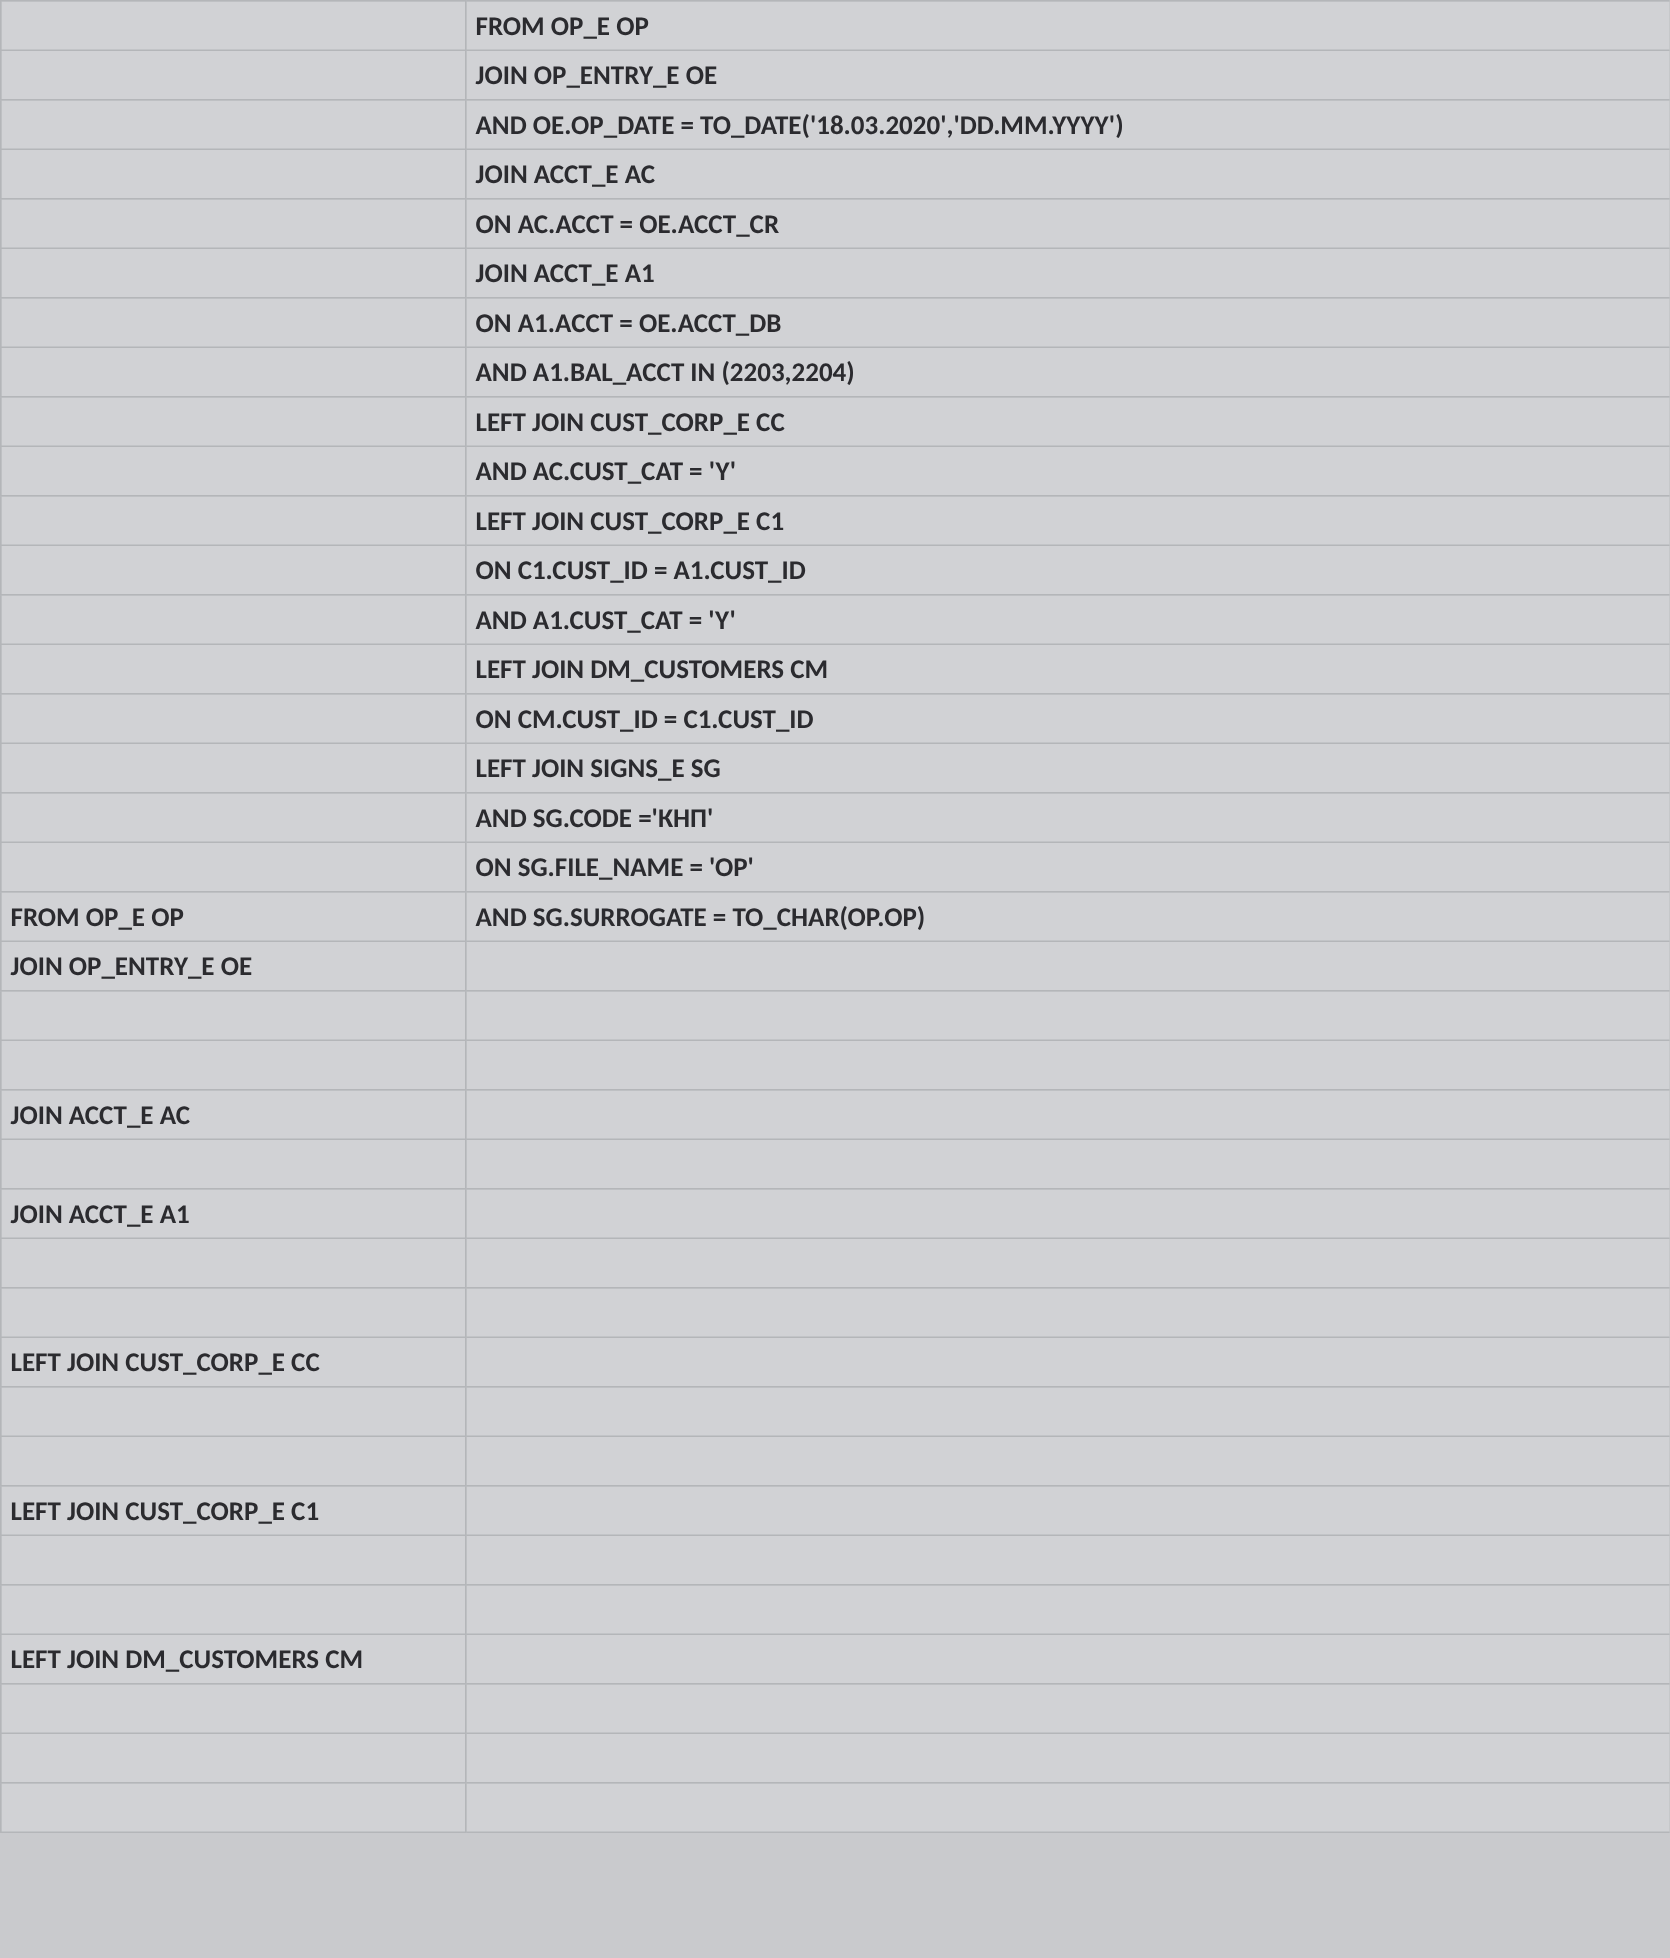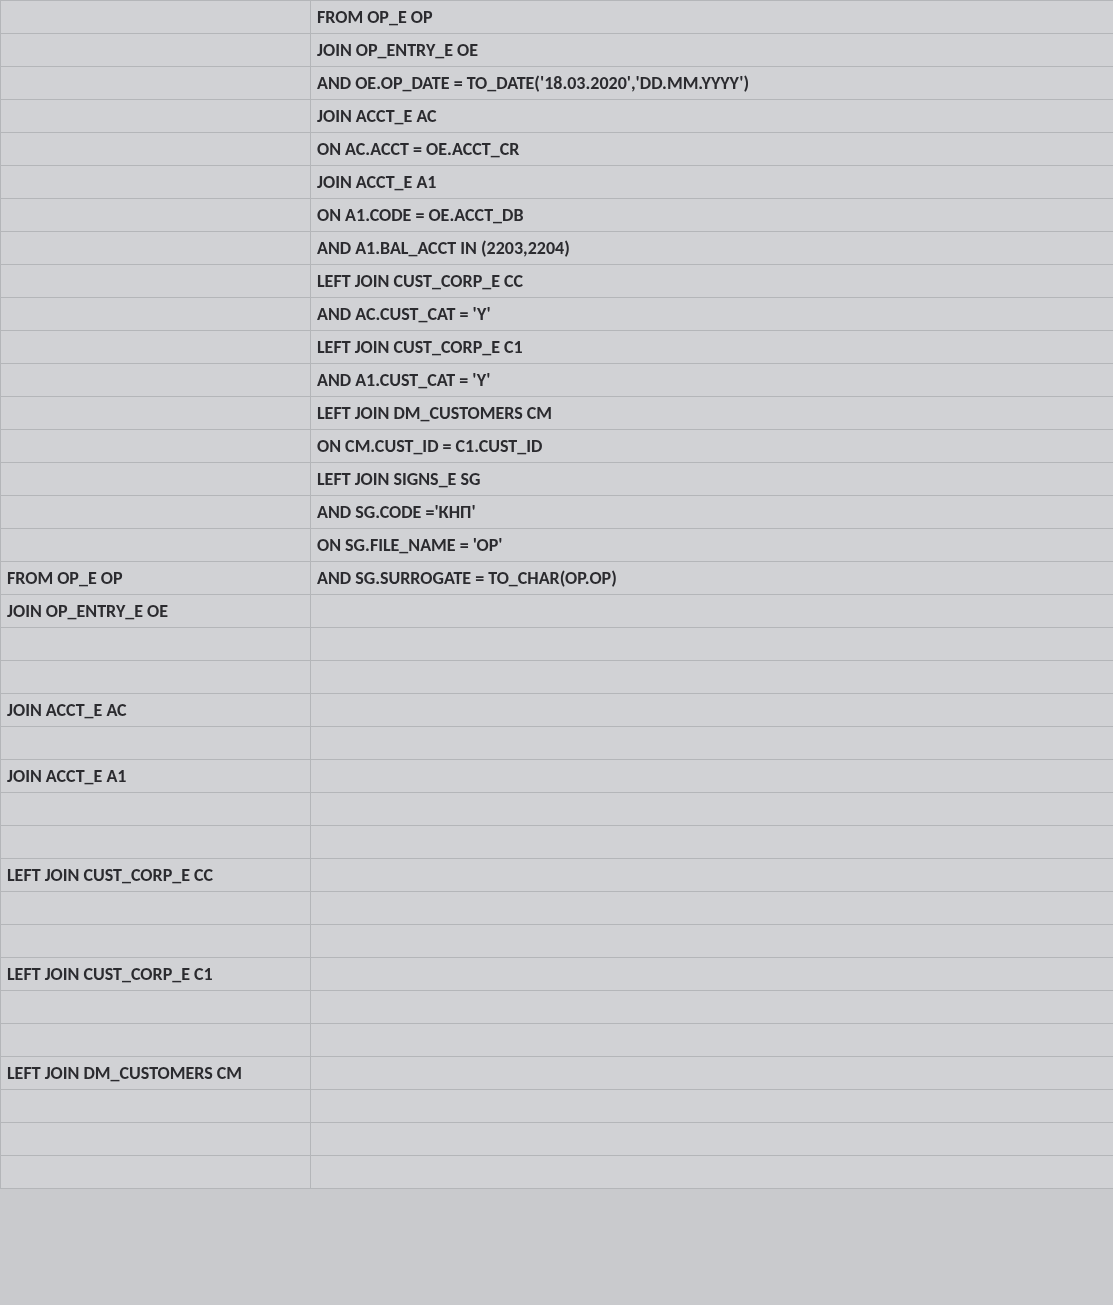--- a/index.html
+++ b/index.html
@@ -59,37 +59,41 @@
       <tr>
         <td></td>
         <td> ON AC.ACCT = OE.ACCT_CR</td>
       </tr>
       <tr>
         <td></td>
         <td>JOIN ACCT_E          A1</td>
       </tr>
       <tr>
         <td></td>
-        <td> ON A1.CODE = OE.ACCT_DB</td>
+        <td> ON A1.ACCT = OE.ACCT_DB</td>
       </tr>
       <tr>
         <td></td>
         <td> AND A1.BAL_ACCT IN (2203,2204)</td>
       </tr>
       <tr>
         <td></td>
         <td>LEFT JOIN CUST_CORP_E     CC</td>
       </tr>
       <tr>
         <td></td>
         <td> AND AC.CUST_CAT = 'Y'</td>
       </tr>
       <tr>
         <td></td>
         <td>LEFT JOIN CUST_CORP_E C1</td>
+      </tr>
+      <tr>
+        <td></td>
+        <td> ON C1.CUST_ID = A1.CUST_ID</td>
       </tr>
       <tr>
         <td></td>
         <td> AND A1.CUST_CAT = 'Y'</td>
       </tr>
       <tr>
         <td></td>
         <td>LEFT JOIN DM_CUSTOMERS    CM</td>
       </tr>
       <tr>

